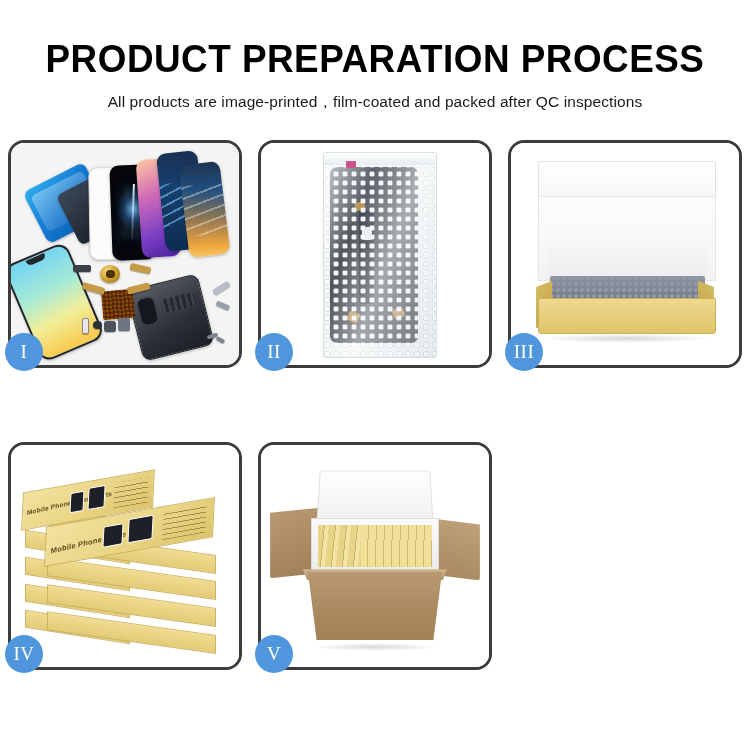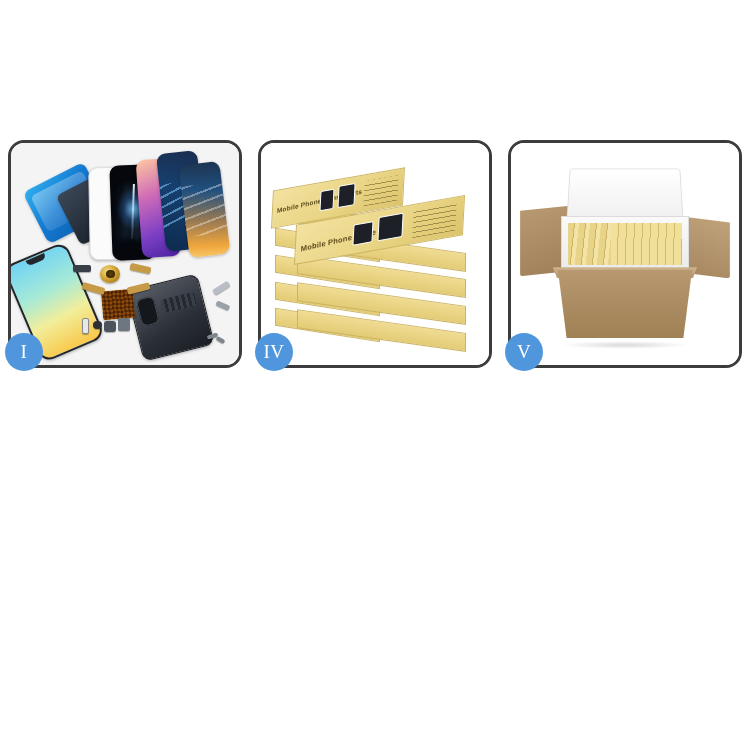--- a/index.html
+++ b/index.html
@@ -453,20 +453,24 @@
   .c-shadow{
     position:absolute; left:14%; bottom:8%; width:70%; height:4%;
     background: radial-gradient(ellipse at center, rgba(0,0,0,.14), rgba(0,0,0,0) 70%);
   }
 </style>
 </head>
 <body>
 
 <div class="page">
 
+  <div class="header">
+    <div class="title">PRODUCT PREPARATION PROCESS</div>
+    <div class="subtitle">All products are image-printed，film-coated and packed after QC inspections</div>
+  </div>
 
   <div class="grid">
 
     <div class="panel">
       <div class="panel-inner p1">
         <div class="scene">
           <div class="phone ph-blue-film"></div>
           <div class="phone ph-dark-under"></div>
           <div class="phone ph-white-glass"></div>
           <div class="phone ph-black-lightning"></div>
@@ -487,21 +491,50 @@
           <div class="small-part sp5"></div>
           <div class="small-part sp6"></div>
           <div class="small-part sp7"></div>
           <div class="small-part sp8"></div>
           <div class="small-part sp9"></div>
         </div>
       </div>
       <div class="badge">I</div>
     </div>
 
-
+    <div class="panel">
+      <div class="panel-inner p2">
+        <div class="bubble-bag">
+          <div class="bag-screen"></div>
+          <div class="bag-flex"></div>
+          <div class="bag-gold bg1"></div>
+          <div class="bag-gold bg2"></div>
+          <div class="bag-gold bg3"></div>
+          <div class="bubbles"></div>
+          <div class="bag-sheen"></div>
+          <div class="bag-top-seal"></div>
+          <div class="bag-label"></div>
+        </div>
+      </div>
+      <div class="badge">II</div>
+    </div>
+
+    <div class="panel">
+      <div class="panel-inner p3">
+        <div class="b3-lid"></div>
+        <div class="b3-back"></div>
+        <div class="b3-foam"></div>
+        <div class="b3-sponge"></div>
+        <div class="b3-left-flap"></div>
+        <div class="b3-right-flap"></div>
+        <div class="b3-front"></div>
+        <div class="b3-shadow"></div>
+      </div>
+      <div class="badge">III</div>
+    </div>
 
     <div class="panel">
       <div class="panel-inner p4">
         <div class="stackwrap">
           <div class="gbox lw1"></div>
           <div class="gbox lw2"></div>
           <div class="gbox lw3"></div>
           <div class="gbox lw4"></div>
           <div class="gbox lw5"></div>
           <div class="gbox rw1"></div>

